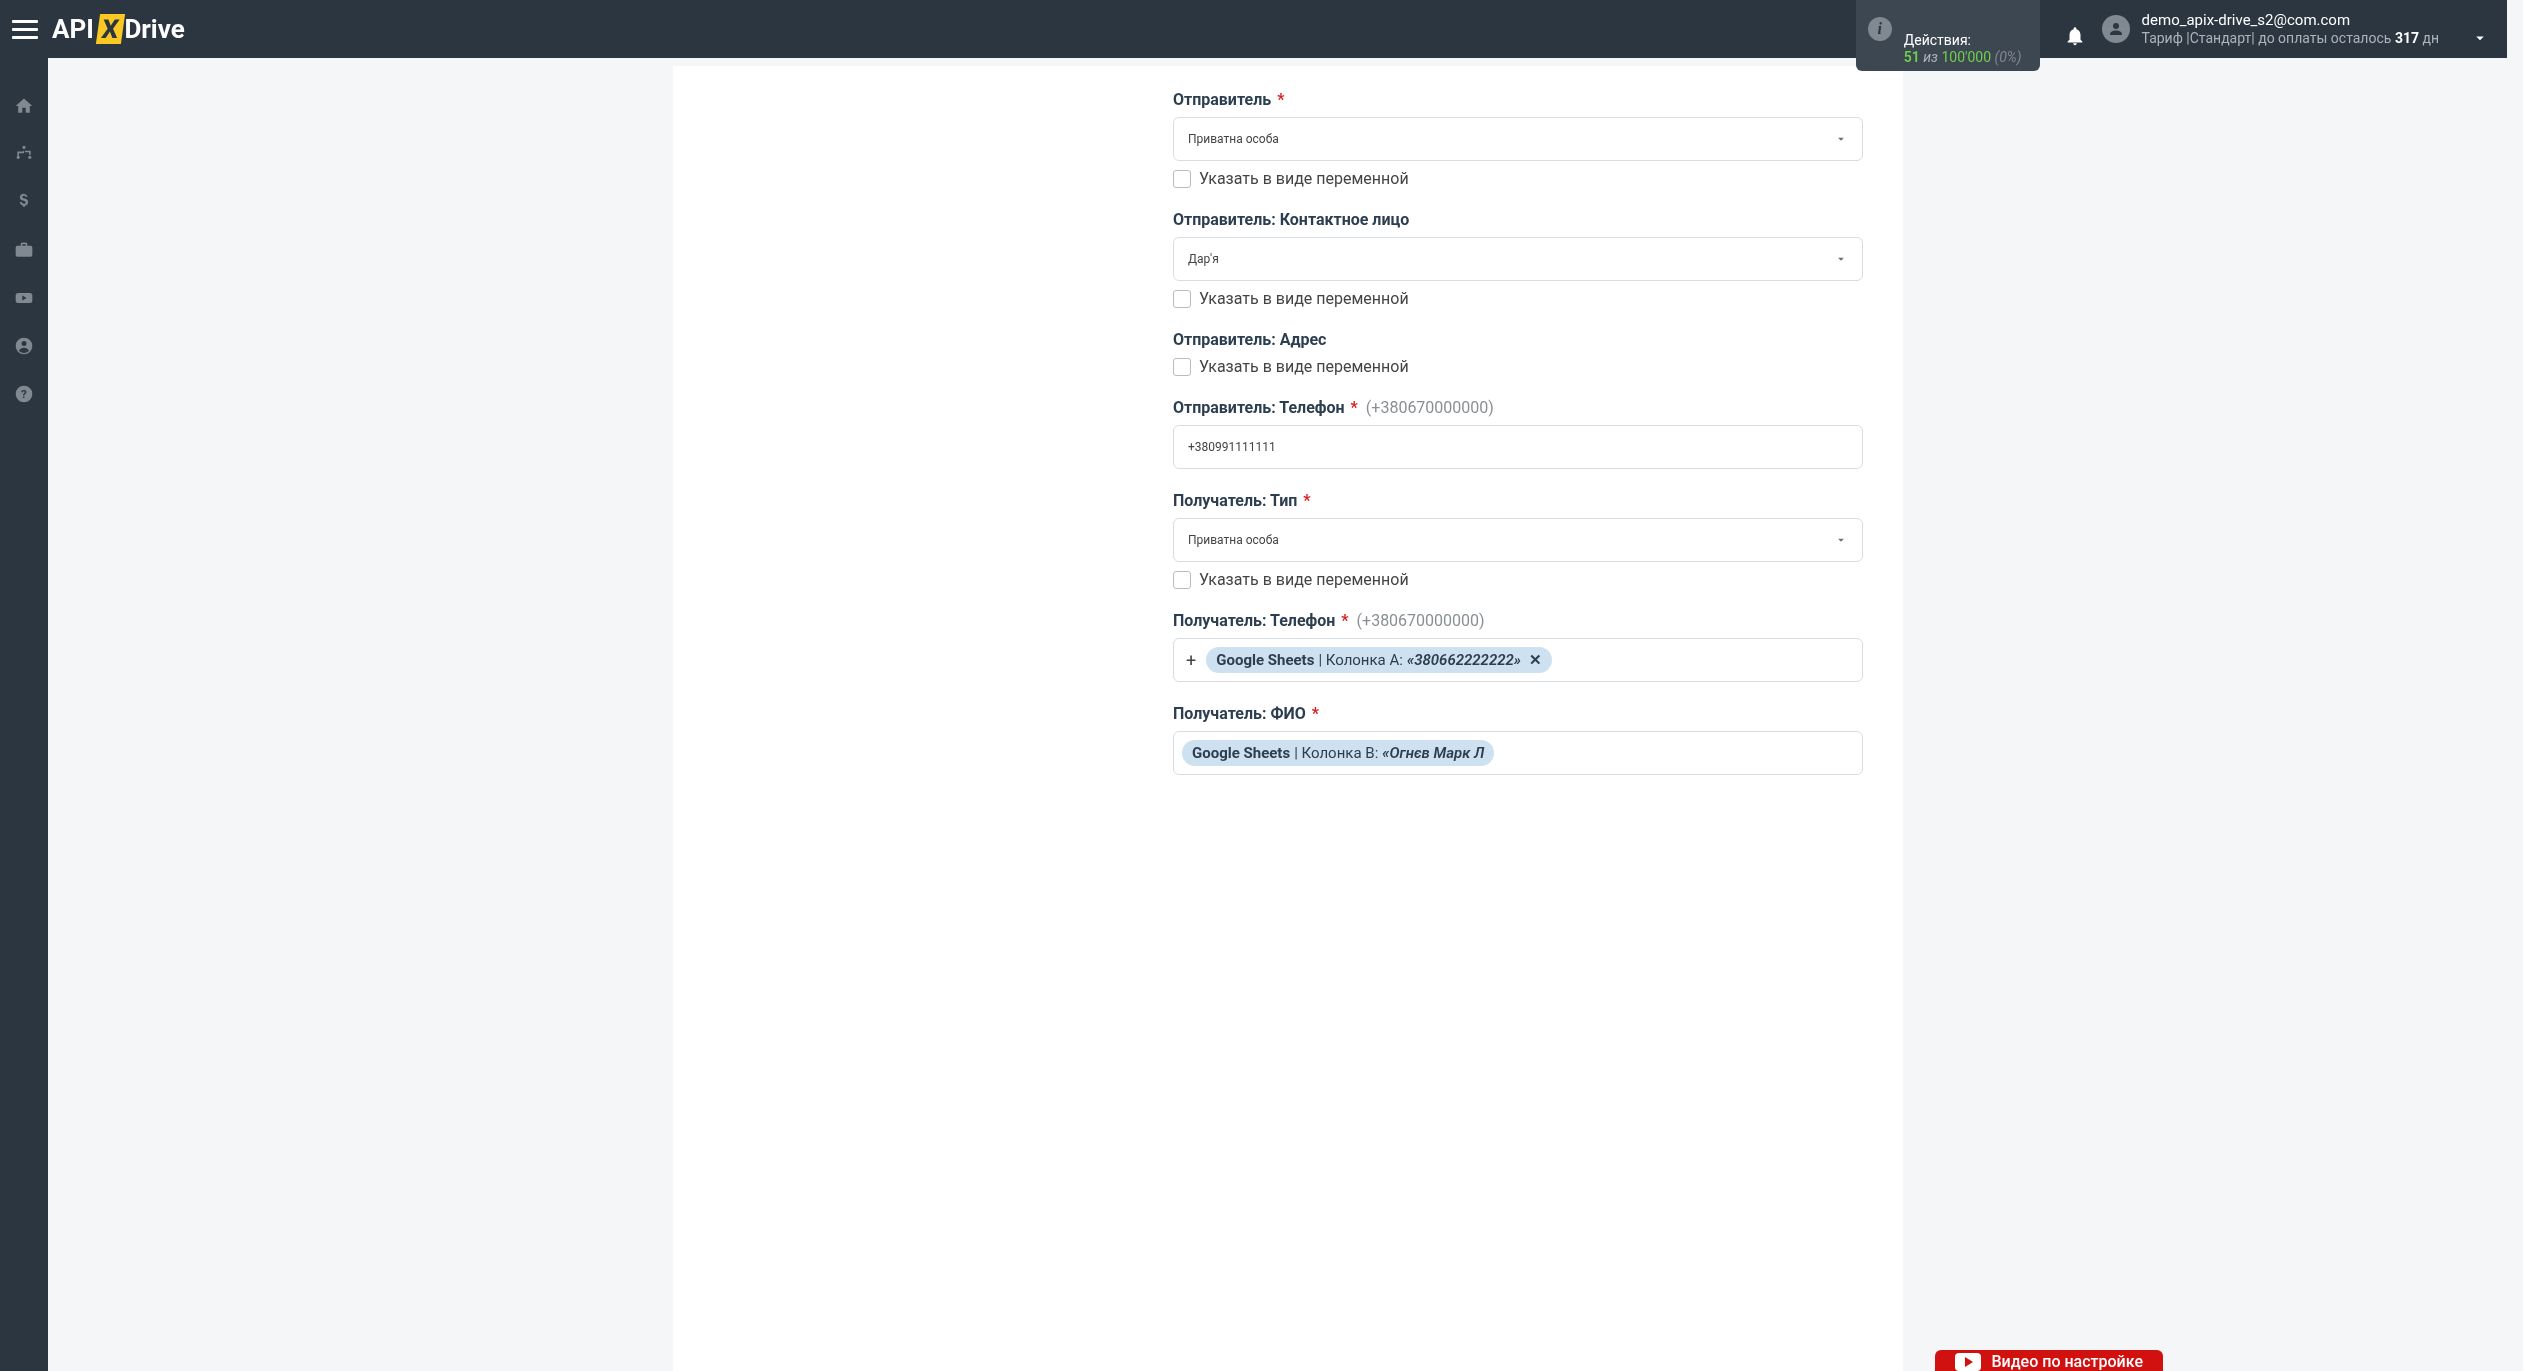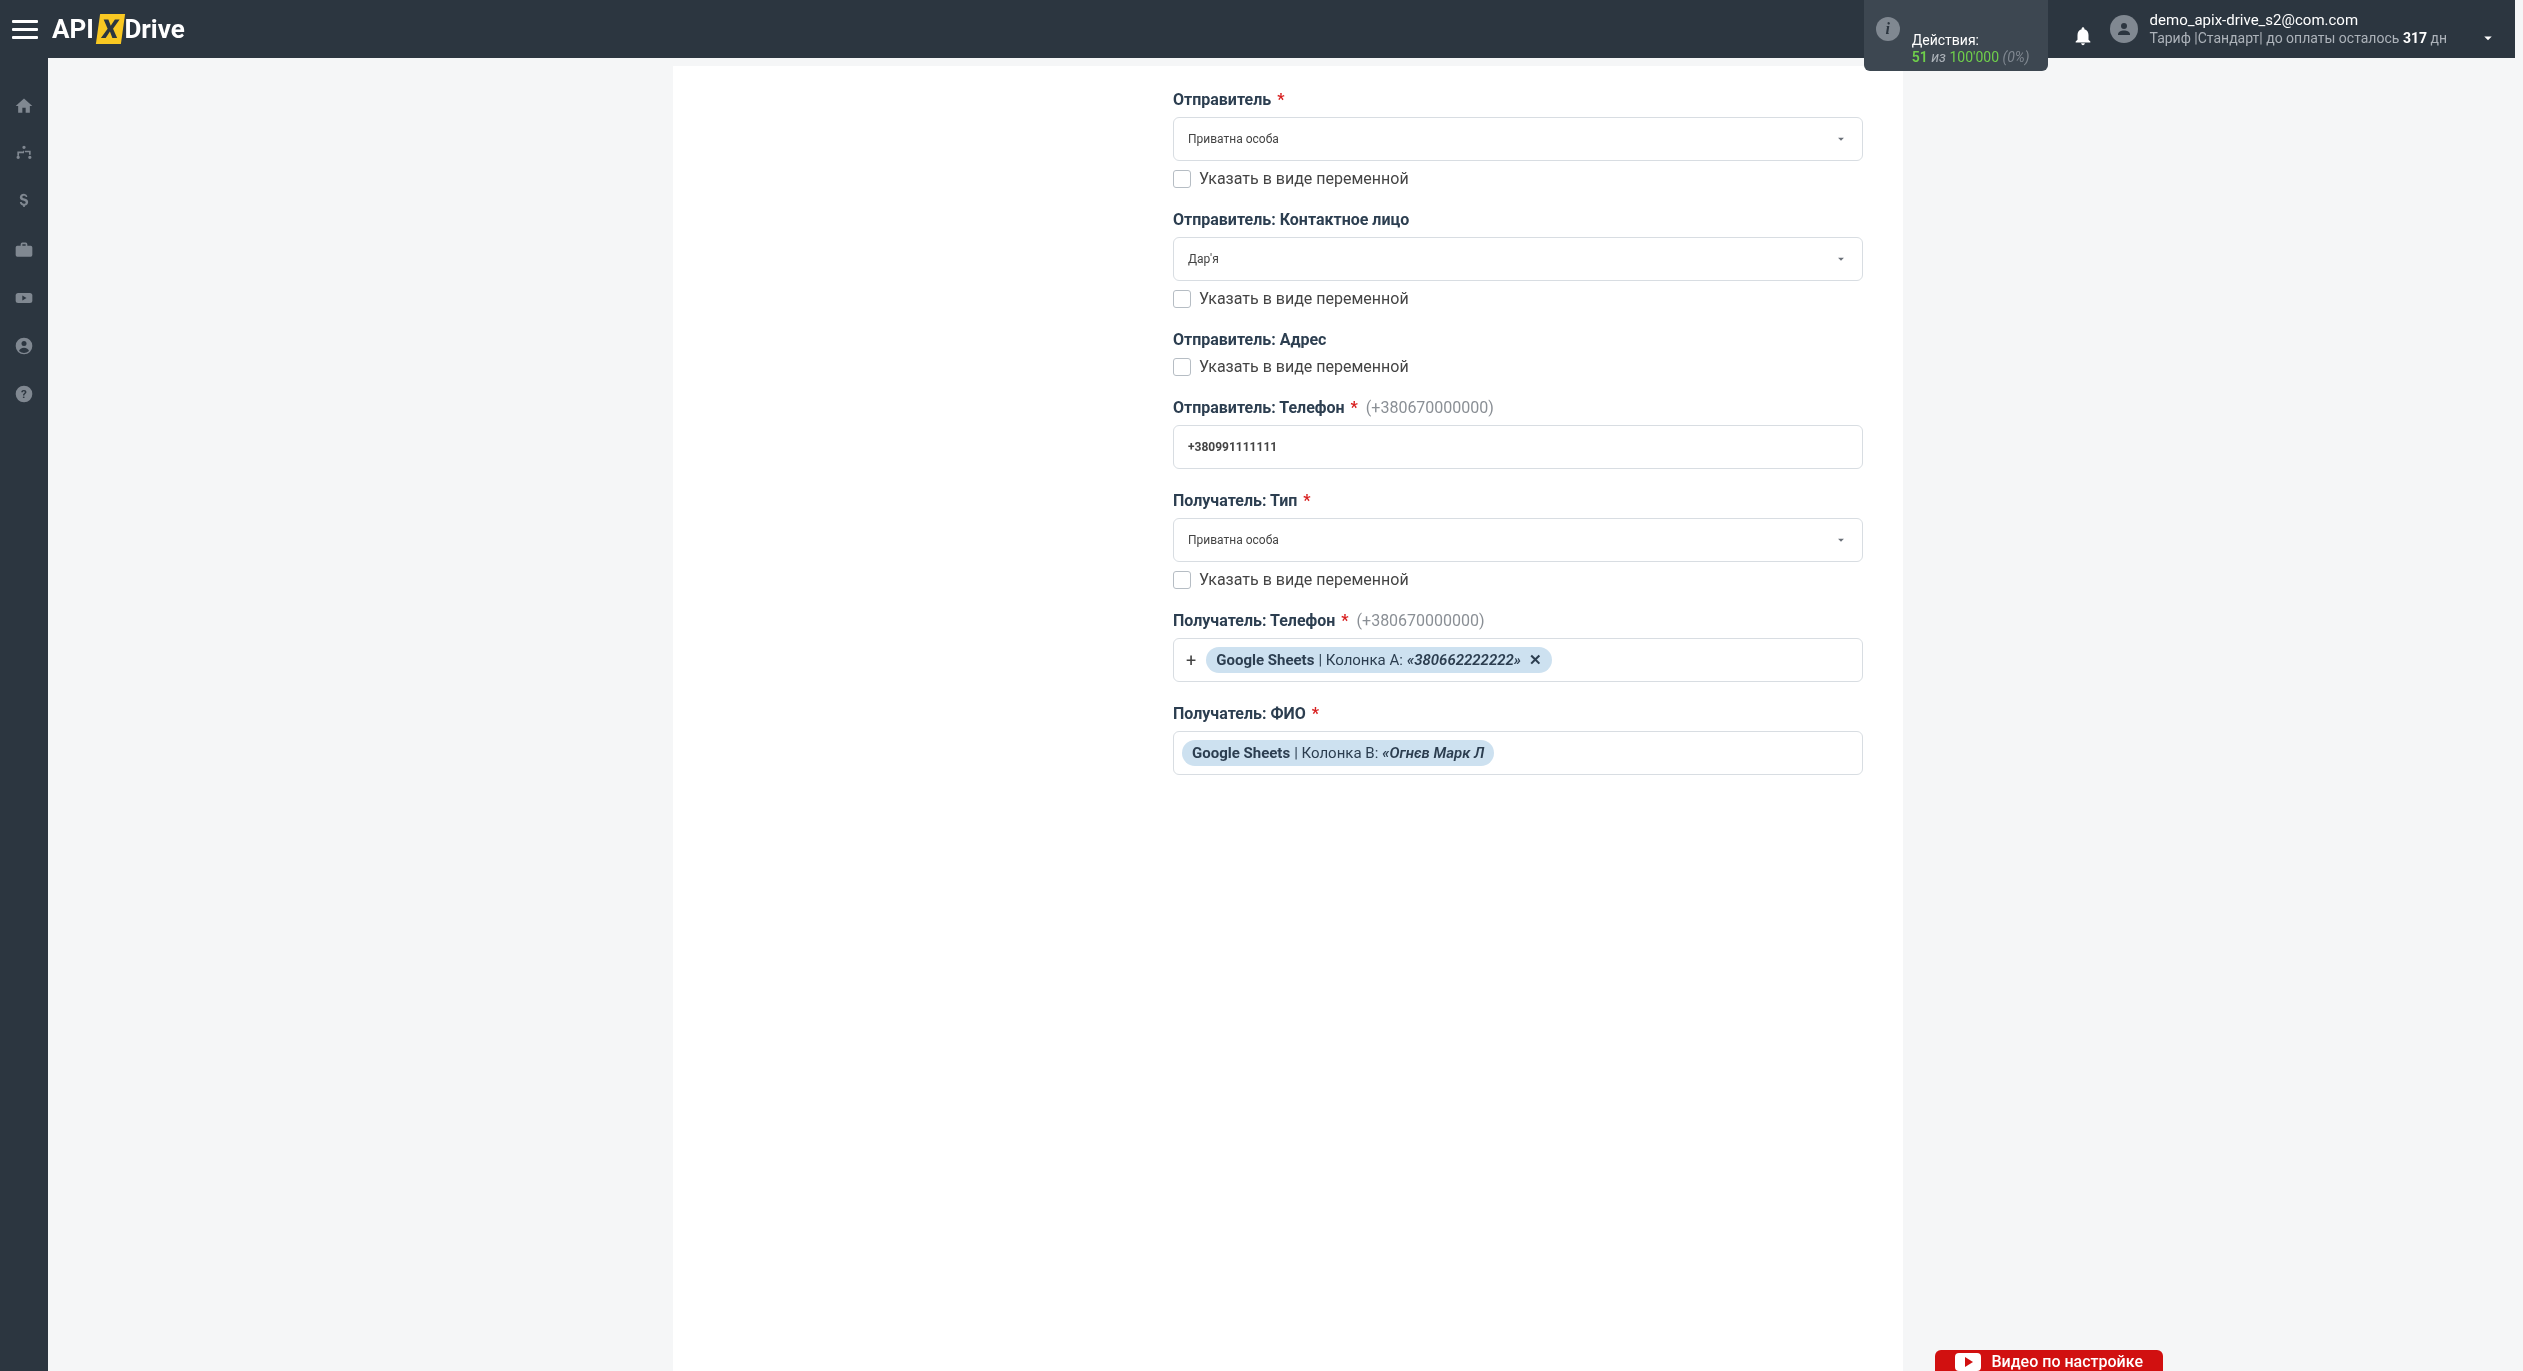--- a/index.html
+++ b/index.html
@@ -3,21 +3,21 @@
 <meta charset="utf-8">
 <style>
 * { box-sizing: border-box; margin: 0; padding: 0; }
 body {
   font-family: -apple-system, BlinkMacSystemFont, "Segoe UI", Roboto, Arial, sans-serif;
   background: #f5f6f7;
   color: #2c3e50;
   overflow-x: hidden;
 }
 .topbar {
-  position: fixed; top: 0; left: 0; right: 8px;
+  position: fixed; top: 0; left: 0; right: 16px;
   height: 58px;
   background: #2c3640;
   display: flex;
   align-items: center;
   padding: 0 18px 0 12px;
   z-index: 100;
   color: #fff;
 }
 .hamburger {
   width: 26px; height: 26px;
@@ -134,21 +134,21 @@
   border-radius: 6px;
   padding: 0 14px;
   font-size: 12px;
   color: #444;
   background: #fff;
   display: flex;
   align-items: center;
   position: relative;
   cursor: pointer;
 }
-.text-input { cursor: text; font-weight: bold; }
+.text-input { cursor: text; }
 .select-box .chev {
   position: absolute; right: 14px; top: 50%; transform: translateY(-50%);
   width: 14px; height: 14px;
   color: #6b7179;
 }
 .checkbox-row {
   margin-top: 8px;
   display: flex; align-items: center; gap: 8px;
   font-size: 16px; color: #444;
   cursor: pointer;

